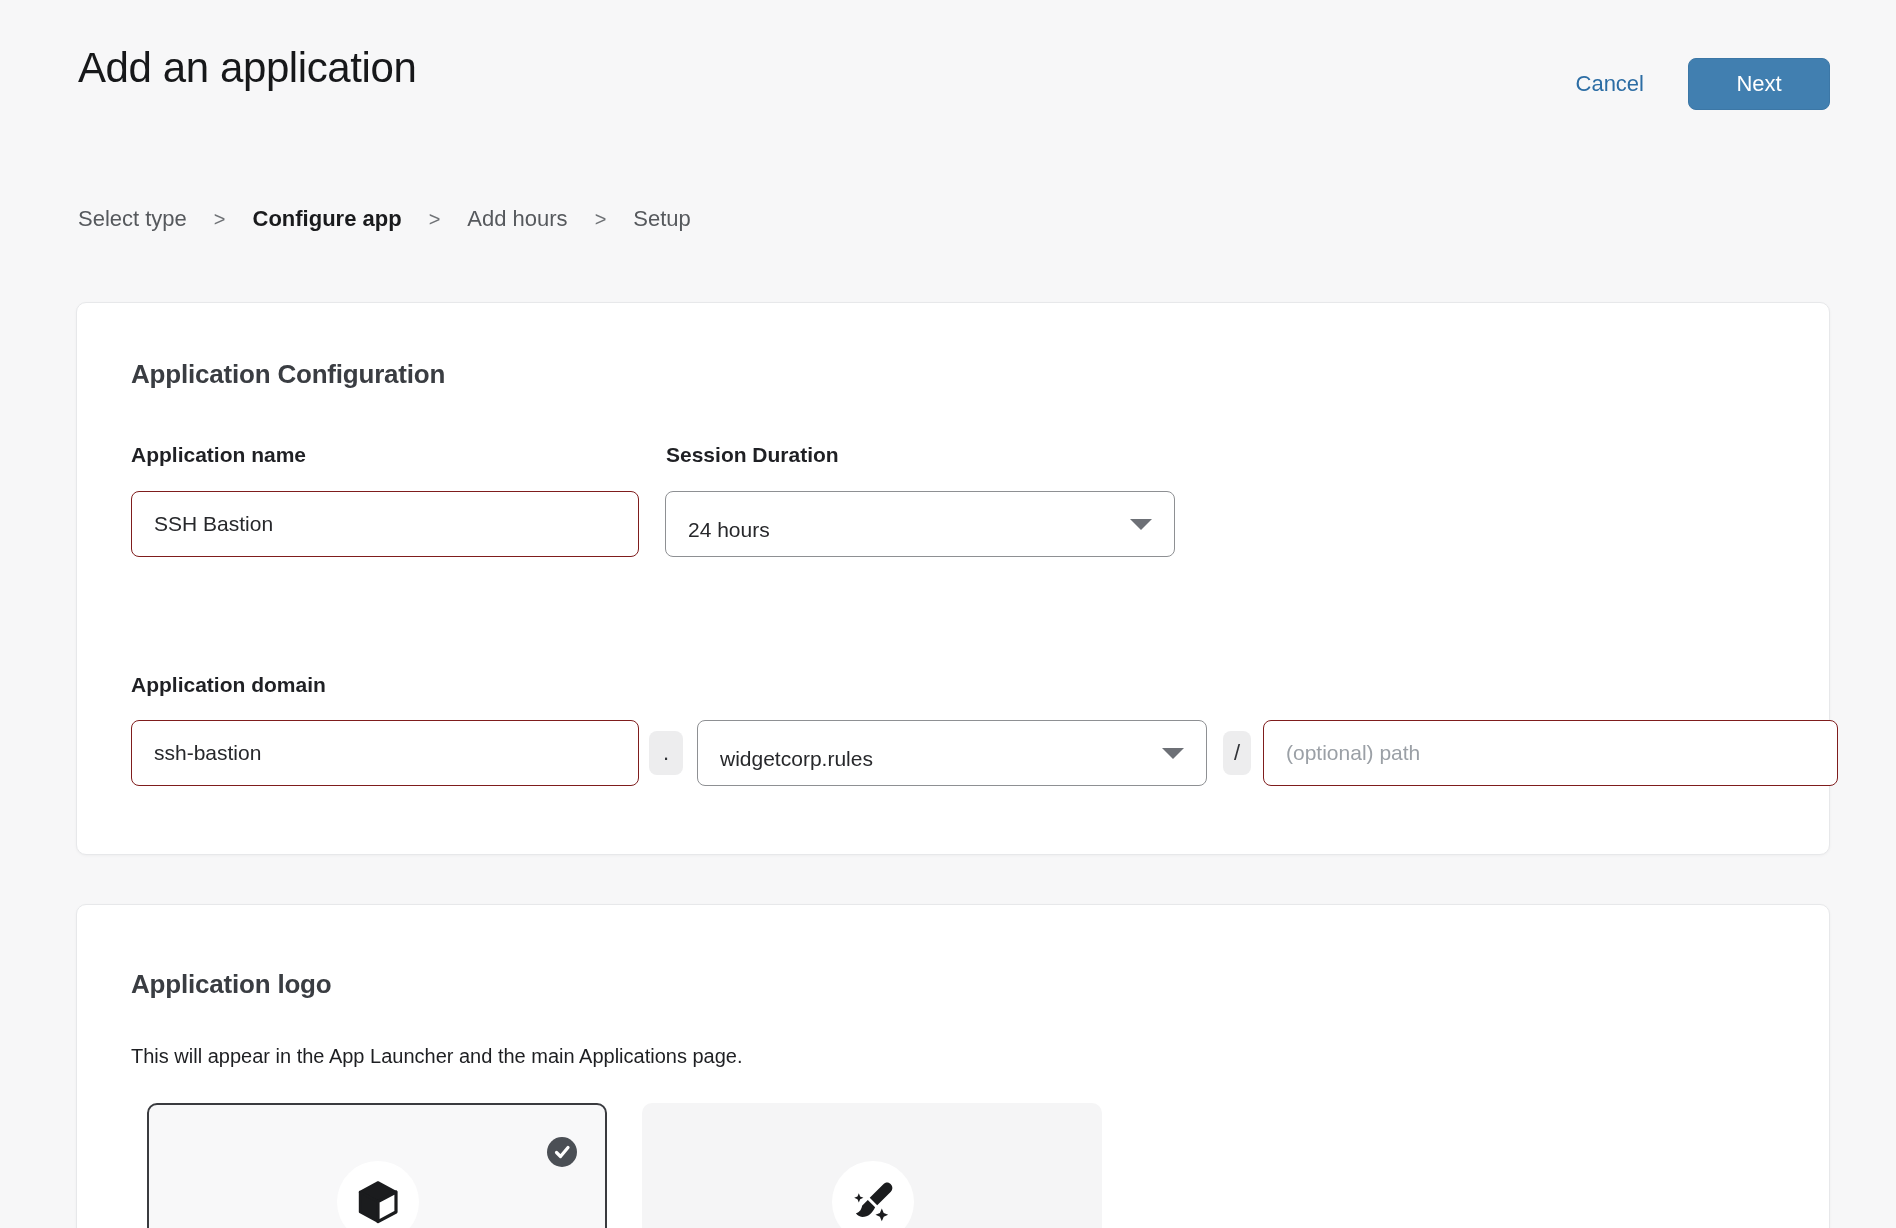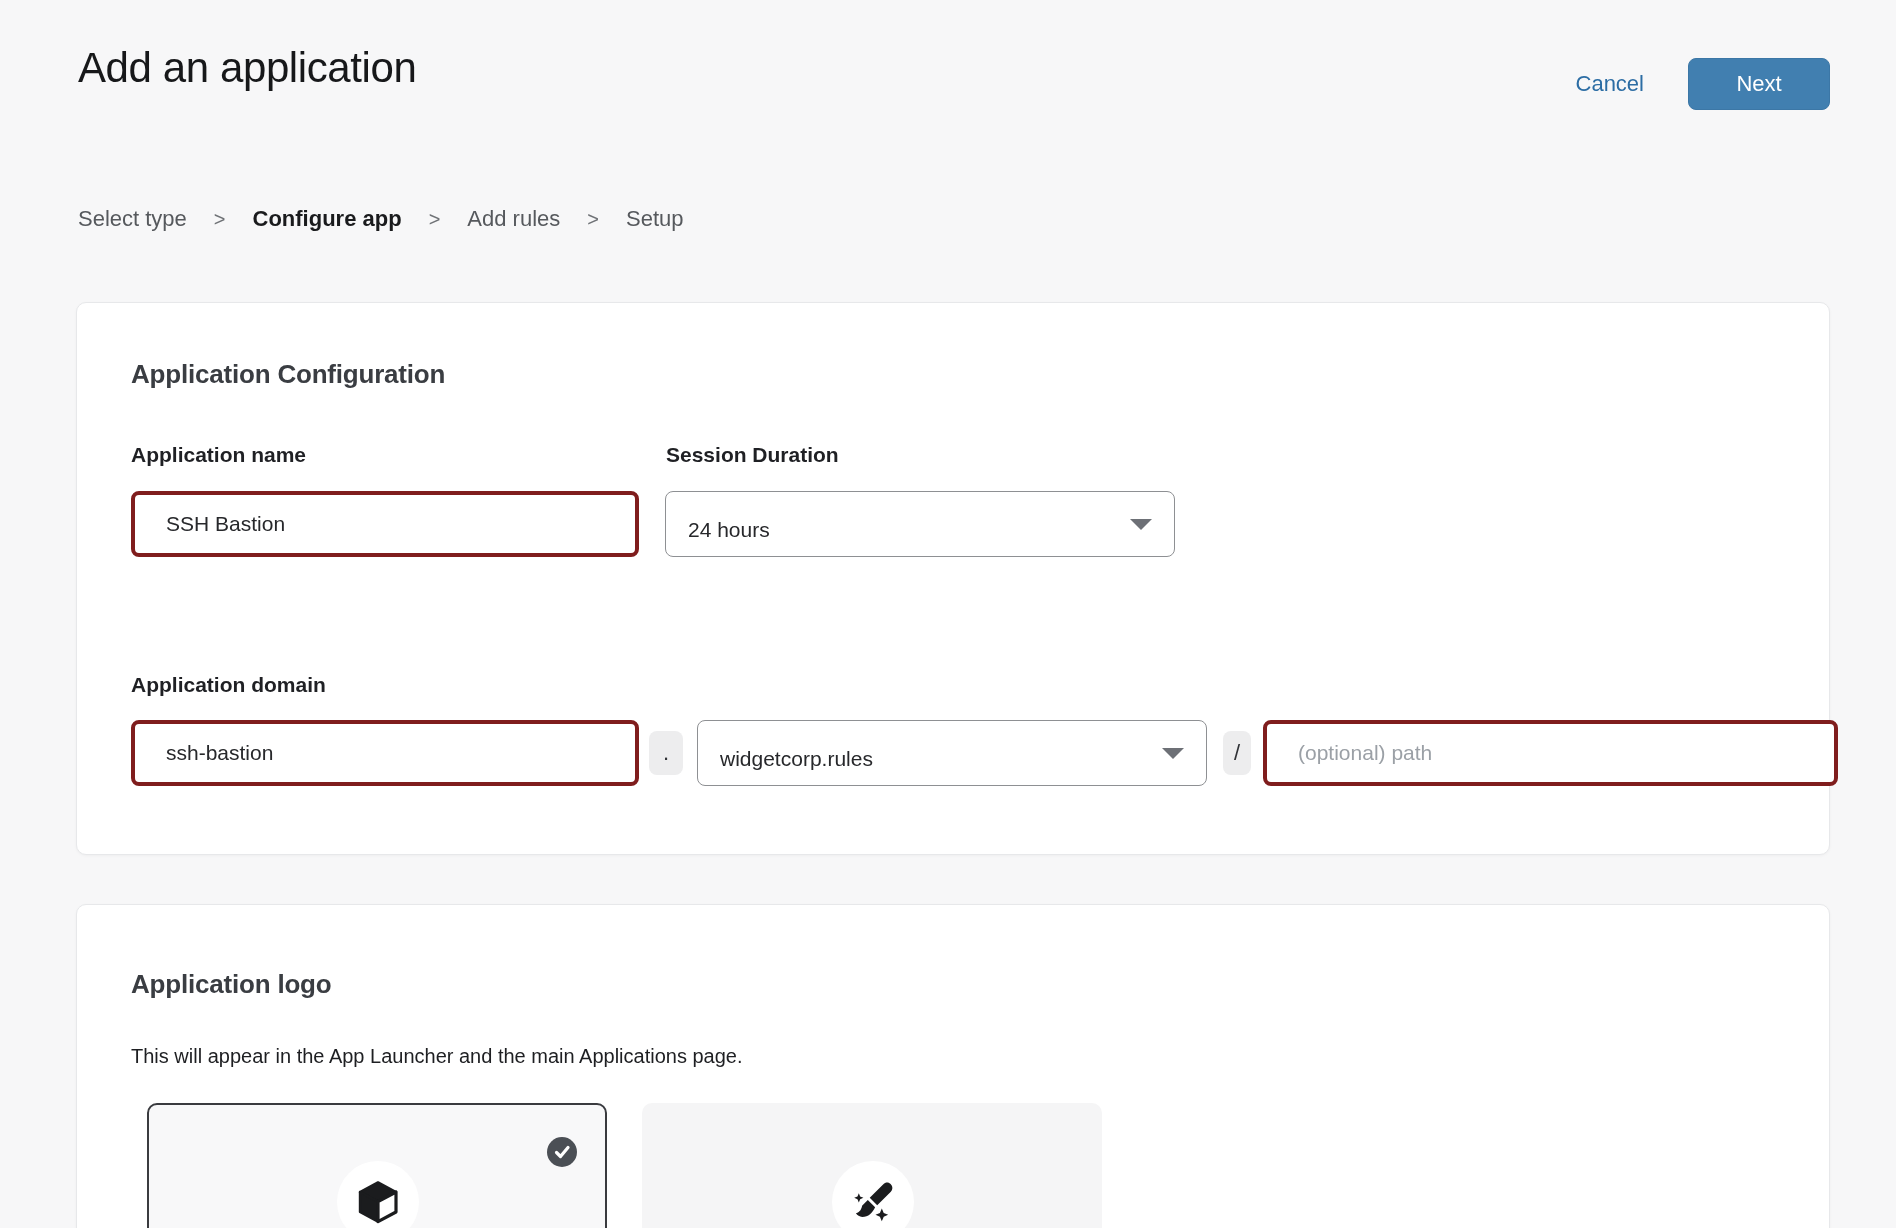--- a/index.html
+++ b/index.html
@@ -43,22 +43,22 @@
   #config-card { top: 302px; height: 553px; }
   #logo-card   { top: 904px; height: 470px; }
   .card-heading {
     position: absolute; left: 54px;
     font-size: 26px; font-weight: 700; color: #3a3d42; letter-spacing: -0.2px;
   }
   .field-label {
     position: absolute; font-size: 21px; font-weight: 700; color: #1f2024; text-align: right;
   }
   .text-input {
-    position: absolute; height: 66px; border: 4px solid #7f1d1d; border-radius: 8px;
-    background: #ffffff; padding: 0 31px; font-size: 21px; color: #27282b;
+    position: absolute; height: 66px; border: 1px solid #7f1d1d; border-radius: 8px;
+    background: #ffffff; padding: 0 22px; font-size: 21px; color: #27282b;
     font-family: "Liberation Sans", sans-serif; outline: none;
   }
   .text-input::placeholder { color: #9ba0a6; opacity: 1; }
   .select-box {
     position: absolute; height: 66px; border: 1px solid #8e9093; border-radius: 8px;
     background: #ffffff; display: flex; align-items: center;
     padding: 11px 54px 0 22px; font-size: 21px; color: #27282b; cursor: pointer;
   }
   .select-caret {
     position: absolute; right: 22px; top: 50%; margin-top: -5px;
@@ -99,21 +99,21 @@
   <div class="header-actions">
     <span class="cancel-link">Cancel</span>
     <button class="next-button">Next</button>
   </div>
 
   <div class="stepper">
     <span class="step">Select type</span>
     <span class="step-sep">&gt;</span>
     <span class="step active">Configure app</span>
     <span class="step-sep">&gt;</span>
-    <span class="step">Add rules</span>
+    <span class="step">Add hours</span>
     <span class="step-sep">&gt;</span>
     <span class="step">Setup</span>
   </div>
 
   <section class="card" id="config-card">
     <h2 class="card-heading" style="top:56px;">Application Configuration</h2>
 
     <label class="field-label" style="left:54px; top:140px;">Application name</label>
     <label class="field-label" style="left:589px; top:140px;">Session Duration</label>
 

